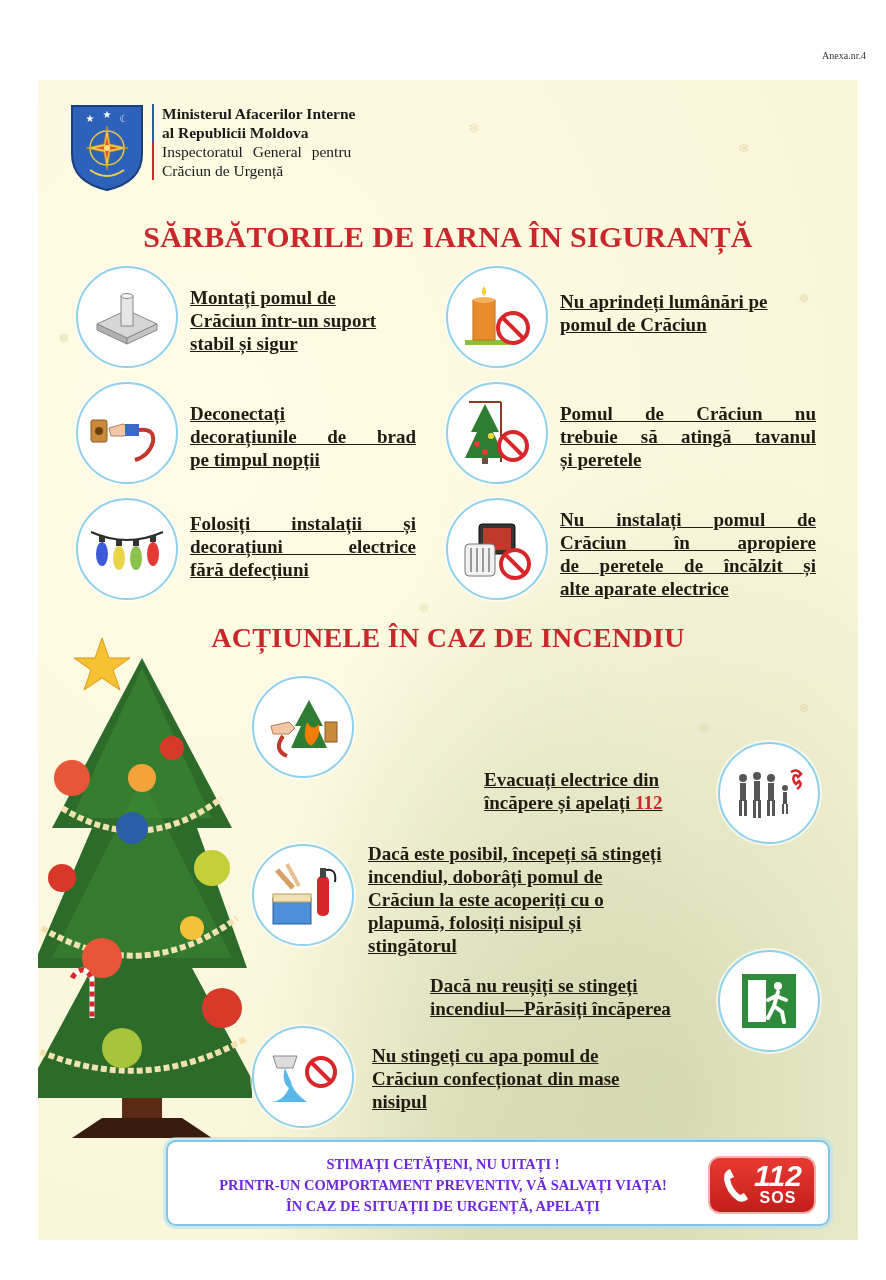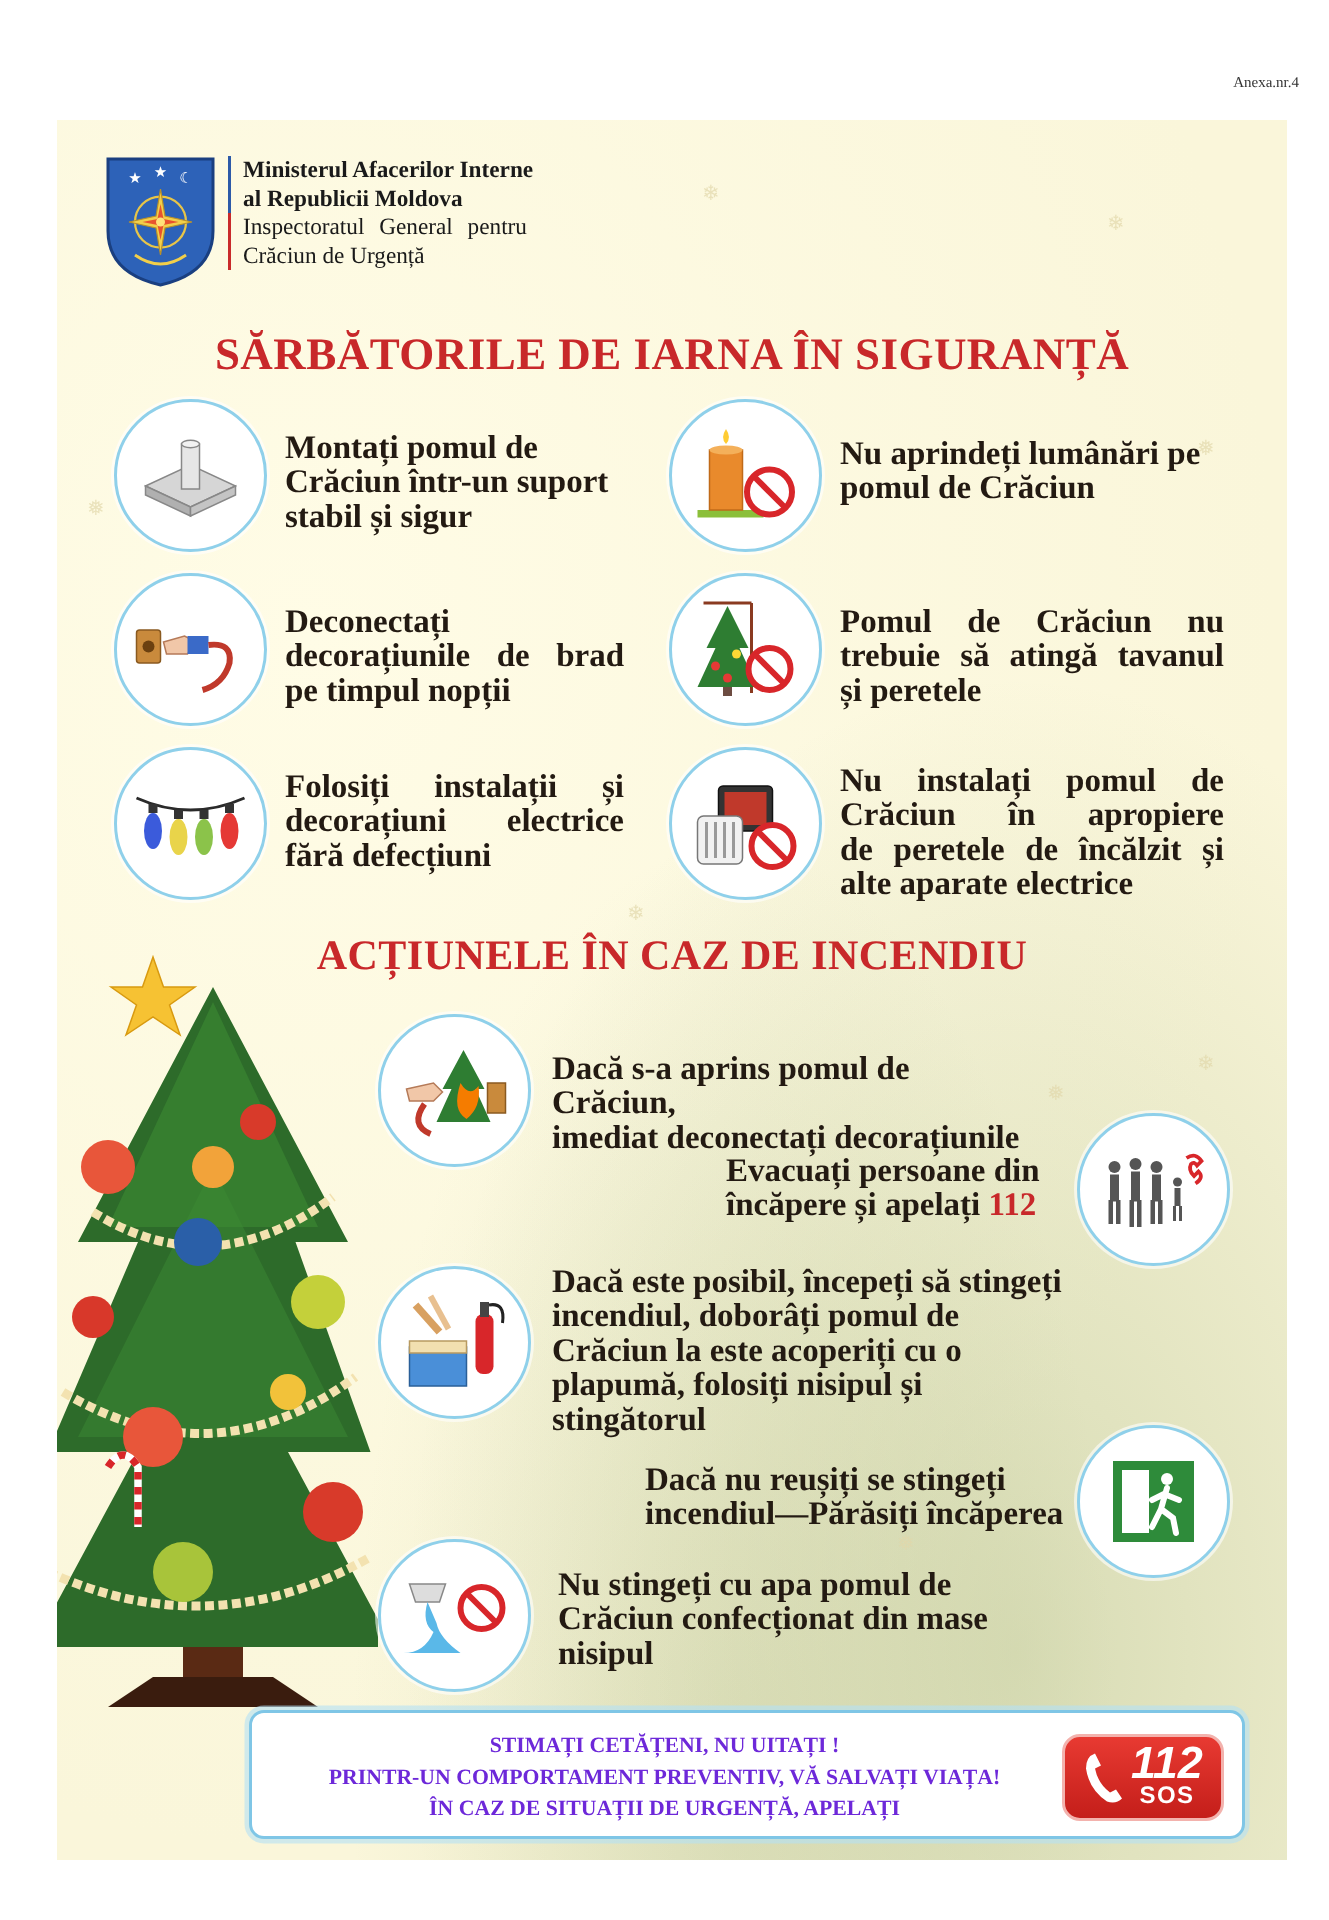--- a/index.html
+++ b/index.html
@@ -36,21 +36,21 @@
     font-size: 28px; font-weight: bold; color: #c8282a; letter-spacing: 0.3px;
   }
 
   .icon-circle {
     position: absolute; width: 102px; height: 102px; border-radius: 50%;
     background: #ffffff; border: 2px solid #8fd0ea;
     box-shadow: 0 0 0 2px rgba(255,255,255,0.6);
     display: flex; align-items: center; justify-content: center;
   }
   .tip {
-    position: absolute; font-size: 22px; font-weight: bold; line-height: 23px; color: #231a12;
+    position: absolute; font-size: 19px; font-weight: bold; line-height: 23px; color: #231a12; text-decoration: underline;
   }
   .tip.justify { text-align: justify; text-align-last: left; }
   .tip .red { color: #c8282a; }
 
   .footer {
     position: absolute; left: 128px; top: 1060px; width: 664px; height: 86px;
     background: #ffffff; border: 2px solid #7fc6e6; border-radius: 10px;
     box-shadow: 0 0 0 3px rgba(180,225,245,0.6);
   }
   .footer-lines { position: absolute; left: 10px; top: 12px; width: 530px; text-align: center; font-size: 14.5px; font-weight: bold; color: #6d28d9; line-height: 21px; }
@@ -235,27 +235,23 @@
 
   <div class="icon-circle" style="left:214px;top:596px">
     <svg width="80" height="70" viewBox="0 0 80 70">
       <polygon points="46,8 32,34 38,34 28,56 64,56 54,34 60,34" fill="#2e7d32"></polygon>
       <path d="M44 30 Q50 40 56 32 Q58 46 48 54 Q38 48 44 30" fill="#f57c00"></path>
       <rect x="62" y="30" width="12" height="20" fill="#c98a3c" stroke="#8a5a20"></rect>
       <path d="M8 34 L26 30 L32 36 L26 42 L10 42 Z" fill="#f1c7a8" stroke="#b57a58"></path>
       <path d="M20 44 Q10 58 24 64" stroke="#c0392b" stroke-width="4" fill="none"></path>
     </svg>
   </div>
-  <div class="tip" style="left:330px;top:620px;width:320px">
-    <div>Dacă s-a aprins pomul de Crăciun,</div>
-    <div>imediat deconectați decorațiunile</div>
-  </div>
 
   <div class="tip" style="left:446px;top:688px;width:220px">
-    <div>Evacuați persoane din</div>
+    <div>Evacuați electrice din</div>
     <div><span>încăpere și apelați </span><span class="red">112</span></div>
   </div>
   <div class="icon-circle" style="left:680px;top:662px">
     <svg width="80" height="70" viewBox="0 0 80 70">
       <g fill="#555">
         <circle cx="14" cy="20" r="4"></circle>
           <rect x="11" y="25" width="6" height="18"></rect>
           <rect x="10" y="42" width="3" height="16"></rect>
           <rect x="15" y="42" width="3" height="16"></rect>
         <circle cx="28" cy="18" r="4"></circle>

